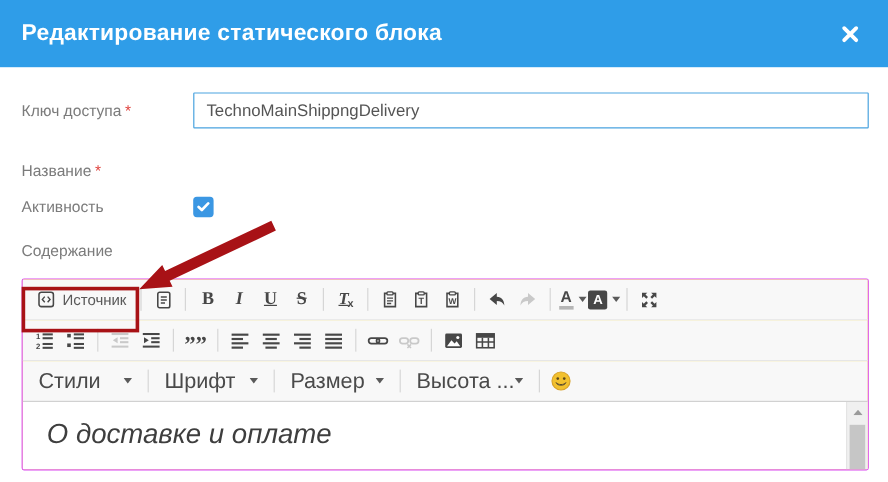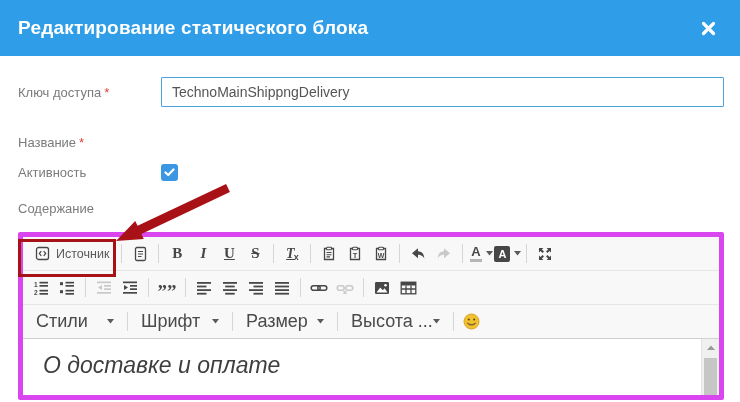--- a/index.html
+++ b/index.html
@@ -21,21 +21,21 @@
   .flabel{width:119px;flex:none;font-size:13px;color:#7b7b7b;padding-top:8px;}
   .r-activity .flabel,.r-contentlabel .flabel{padding-top:0;}
   .req{color:#e0433e;margin-left:3px;}
   .txt{flex:1;height:30px;box-sizing:border-box;border:1px solid #cfcfcf;border-radius:1px;padding:0 10px;font-size:14px;color:#555;font-family:"Liberation Sans",sans-serif;outline:none;background:#fff;}
   .txt.focused{border-color:#4aa3df;}
 
   
   .checkbox{width:17px;height:17px;border-radius:3px;background:#3b97e3;display:flex;align-items:center;justify-content:center;cursor:pointer;}
 
   
-  .editor{border:5px solid #d946ef;border-radius:2px;background:#fde047;}
+  .editor{border:1px solid #d946ef;border-radius:2px;background:#fde047;}
   .toolbar-row{display:flex;align-items:center;padding:4px 5px;border-bottom:1px solid #e6e6e6;background:#f8f8f8;white-space:nowrap;}
   .toolbar-row.last{border-bottom:1px solid #d1d1d1;}
   .tbtn{height:25px;min-width:26px;display:inline-flex;align-items:center;justify-content:center;border-radius:2px;cursor:pointer;flex:none;}
   .tbtn.disabled{cursor:default;}
   .tsep{width:1px;height:19px;background:#d6d6d6;margin:0 5px;flex:none;}
   .tbtn-src{padding:0 7px;gap:6px;}
   .src-label{font-size:12.5px;color:#595959;}
   .glyph{font-family:"Liberation Serif",serif;font-weight:700;font-size:15px;color:#474747;line-height:1;}
   .glyph.i{font-style:italic;font-family:"Liberation Serif",serif;}
   .glyph.u{text-decoration:underline;}

